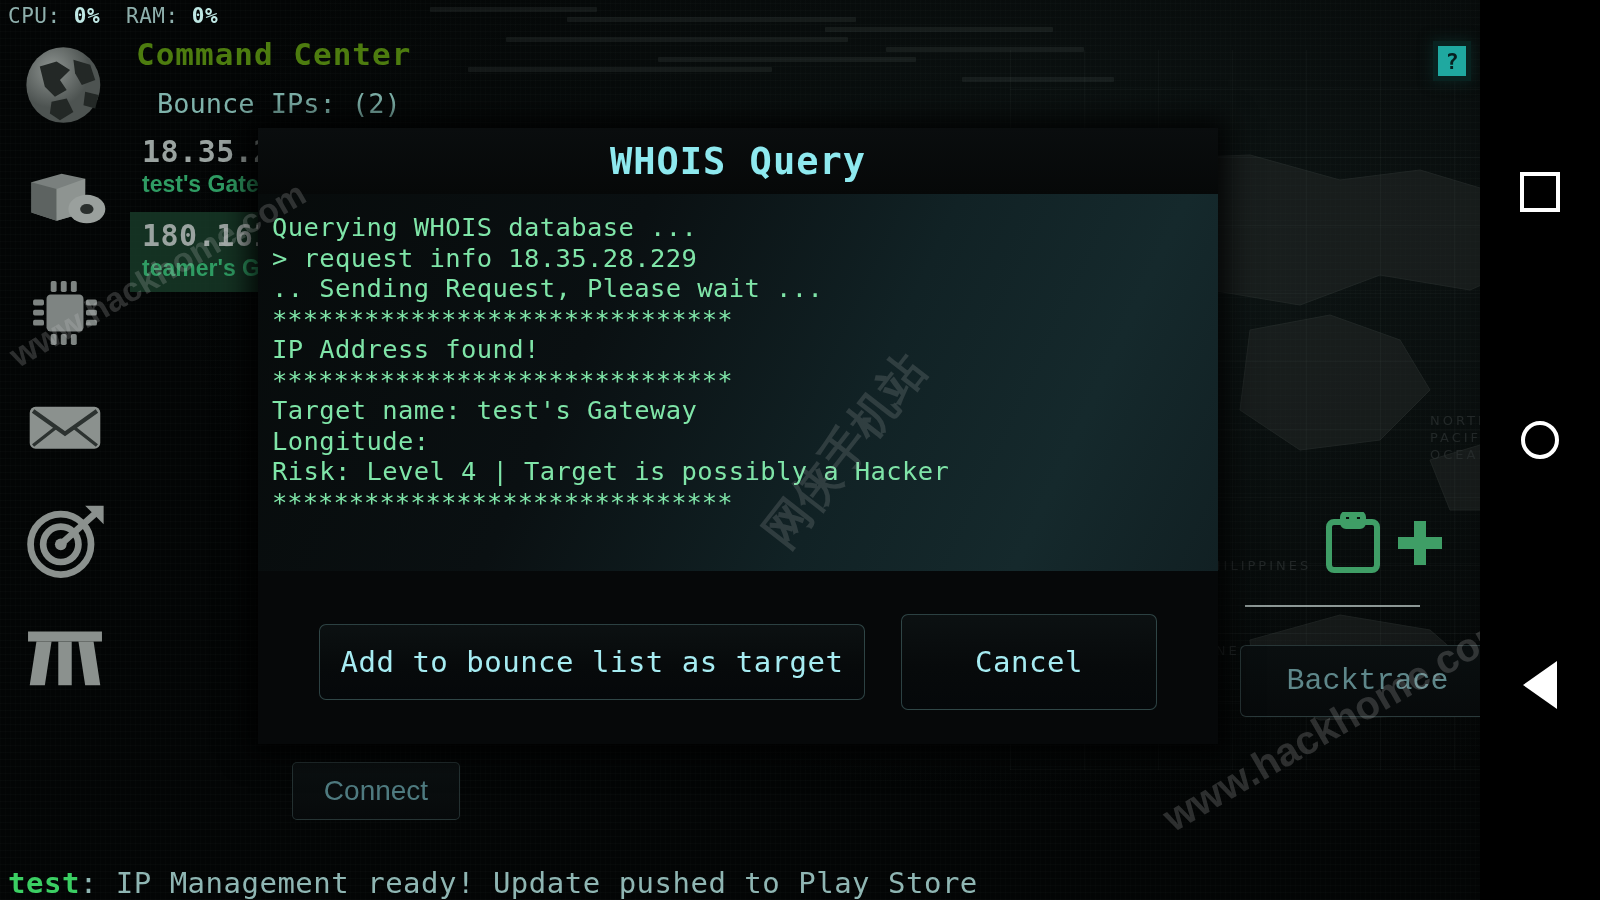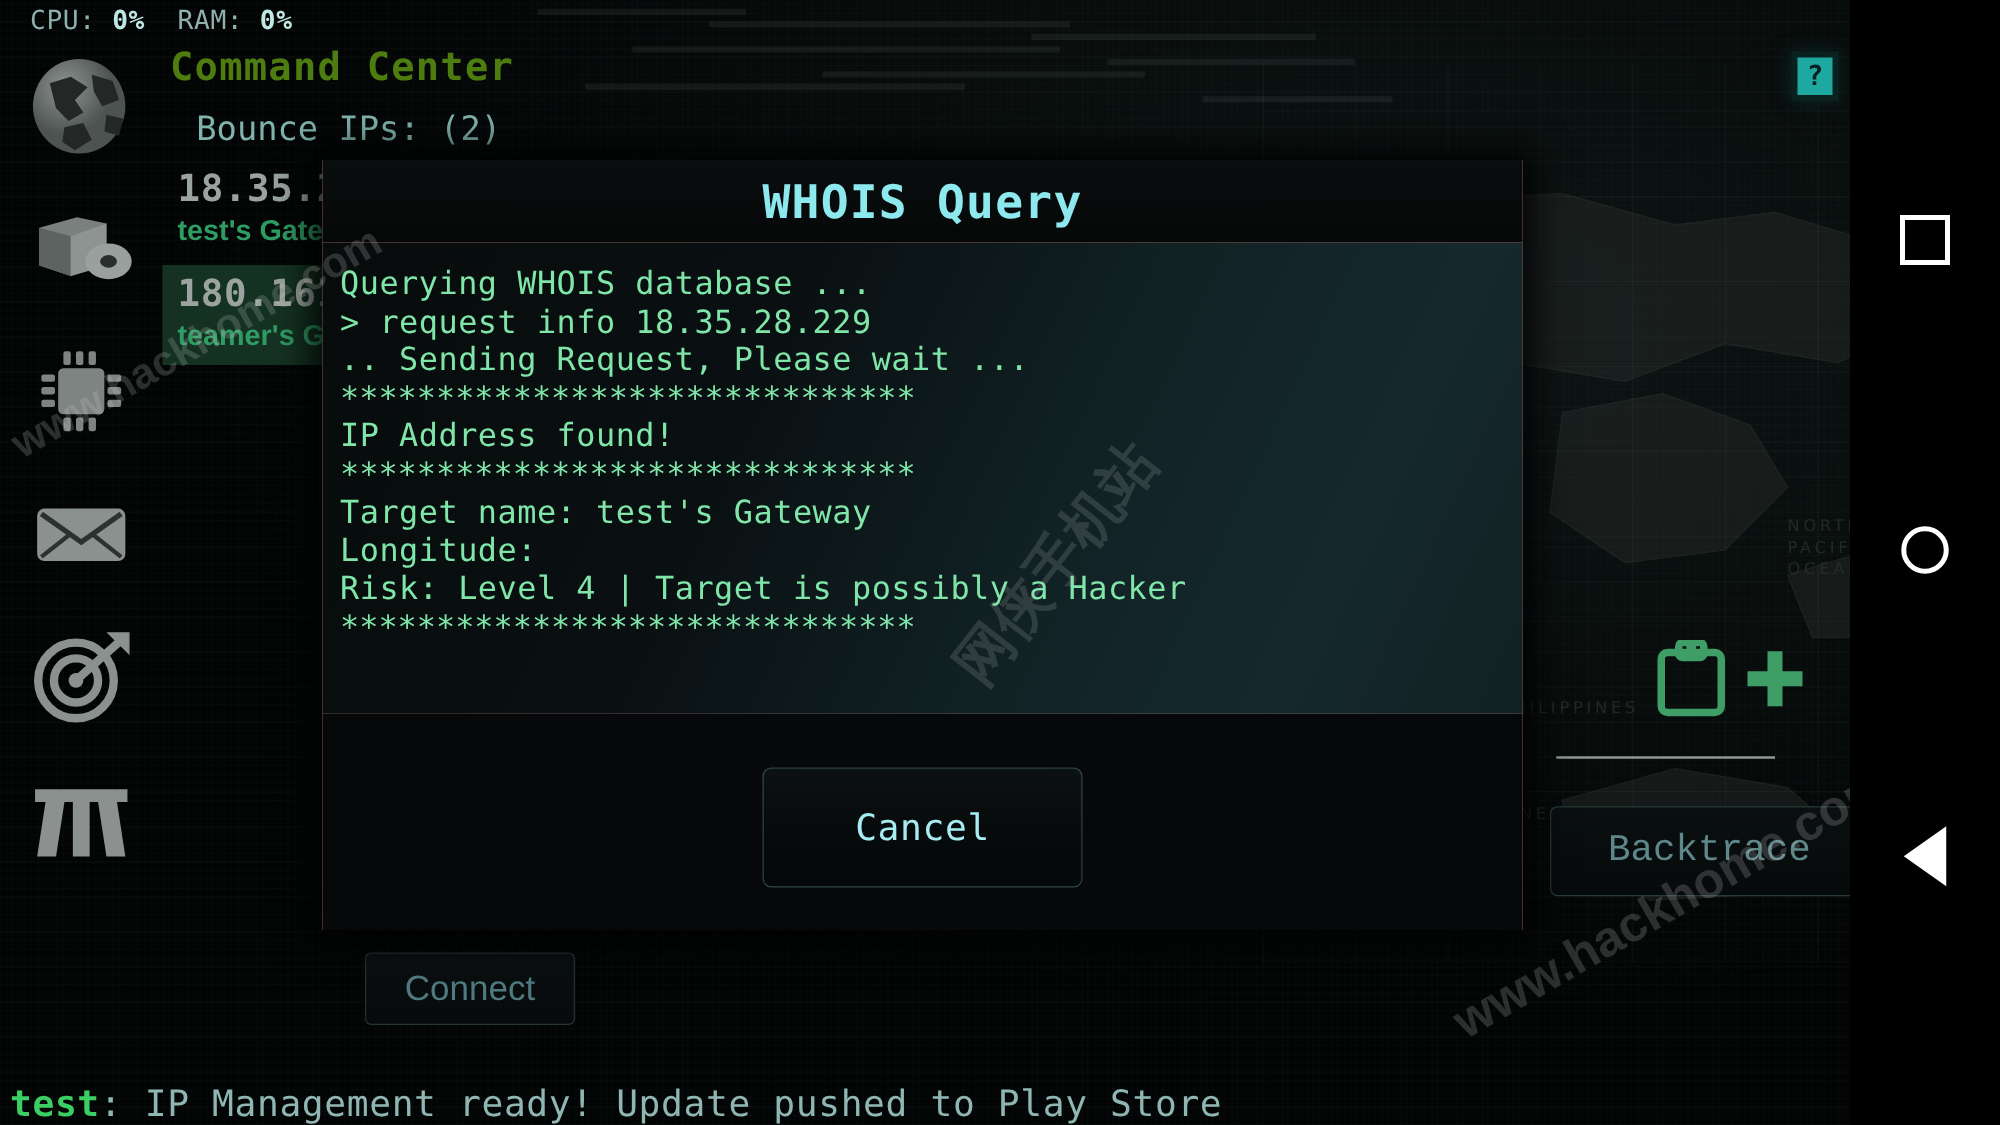--- a/index.html
+++ b/index.html
@@ -35,21 +35,21 @@
   }
   #bg-textblock{
     position:absolute; left:430px; top:2px; width:760px; height:120px;
     opacity:.30;
   }
   .tl{ height:5px; background:rgba(150,165,160,.33); margin:5px 0; border-radius:1px; }
 
   
   #topbar{
     position:absolute; left:0; top:0; width:1480px; height:32px;
-    display:flex; align-items:center; gap:26px; padding-left:24px;
+    display:flex; align-items:center; gap:26px; padding-left:8px;
     color:#8fb0ad; font-size:21px; letter-spacing:.5px; z-index:6;
   }
   #topbar .stat{ white-space:nowrap; }
   #topbar .v{ color:#bfe8e4; font-weight:bold; }
 
   
   #rail{
     position:absolute; left:10px; top:42px; width:110px; height:720px;
     display:flex; flex-direction:column; align-items:center; gap:28px; z-index:5;
   }
@@ -109,21 +109,21 @@
   #chatline{
     position:absolute; left:8px; top:866px; z-index:6;
     font-size:29px; letter-spacing:.5px; white-space:nowrap;
   }
   #chatline .who{ color:#3bcf63; font-weight:bold; }
   #chatline .msg{ color:#8fb6b3; }
 
   
   #dialog{
     position:absolute; left:258px; top:128px; width:960px; height:616px; z-index:20;
-    background:#fca5a5;
+    background:#22c55e;
     box-shadow:0 0 26px 10px rgba(0,0,0,.85);
   }
   #dlg-title{
     height:66px; display:flex; align-items:center; justify-content:center;
     color:#8ee9ef; font-size:37px; font-weight:bold; letter-spacing:1px;
     background:linear-gradient(180deg,#0a0d0e,#060808);
   }
   #dlg-body{
     height:377px; padding:18px 14px 0 14px; overflow:hidden;
     background:
@@ -355,20 +355,21 @@
     <div class="line stars">******************************</div>
     <div class="line">IP Address found!</div>
     <div class="line stars">******************************</div>
     <div class="line">Target name: test's Gateway</div>
     <div class="line">Longitude:</div>
     <div class="line">Risk: Level 4 | Target is possibly a Hacker</div>
     <div class="line stars">******************************</div>
   </div>
 
   <div id="dlg-actions">
+    <div class="dbtn" id="btn-add">Add to bounce list as target</div>
     <div class="dbtn" id="btn-cancel">Cancel</div>
   </div>
 </div>
 
 <div id="chatline">
   <span class="who">test</span><span class="msg">: </span><span class="msg">IP Management ready! Update pushed to Play Store</span>
 </div>
 
 <div id="navbar">
   <div class="navb" id="nav-recents">

